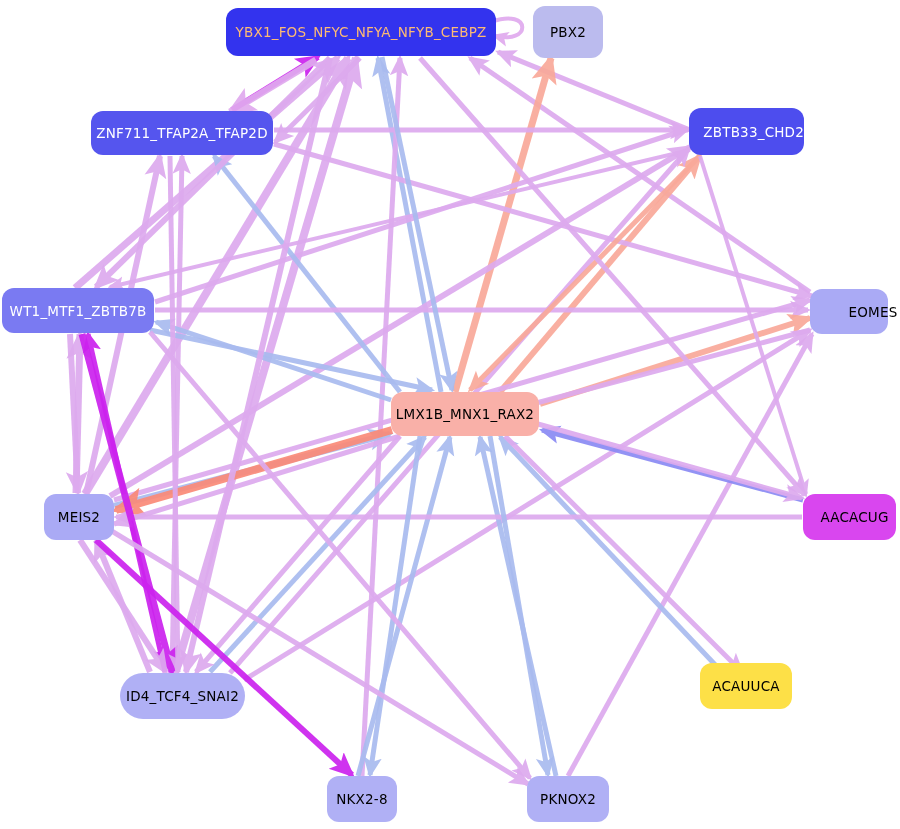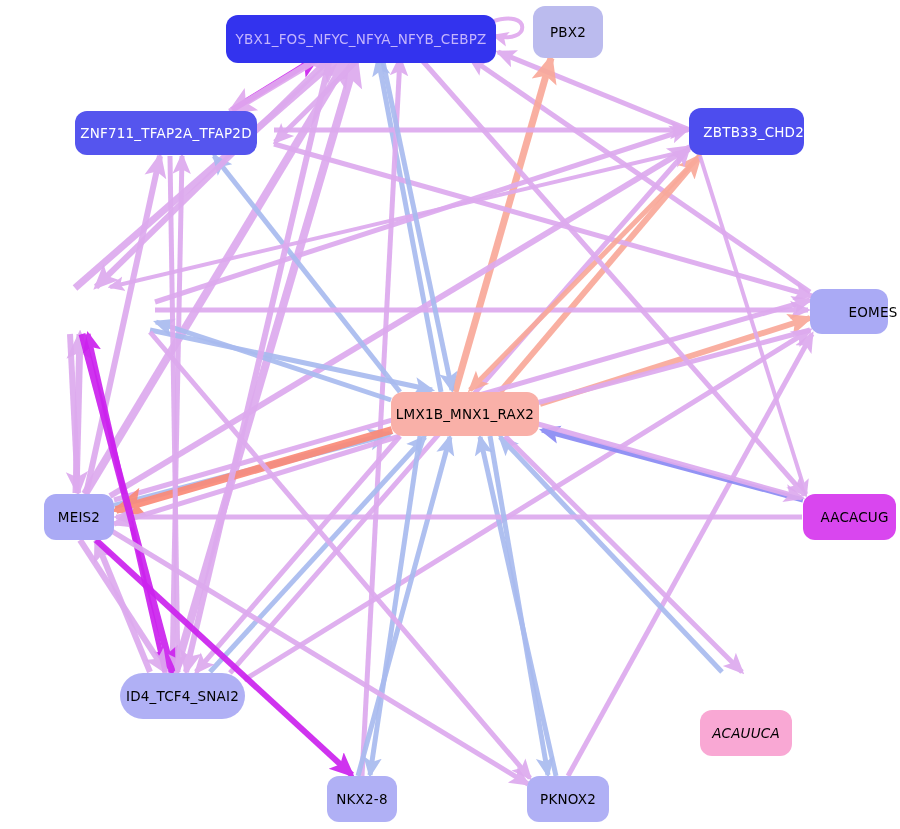--- a/index.html
+++ b/index.html
@@ -133,48 +133,51 @@
       <line x1="420" y1="436" x2="370" y2="775" stroke="#a9bbef" stroke-width="5" stroke-linecap="butt" marker-end="url(#ah3)" opacity="0.92"></line>
       <line x1="150" y1="332" x2="530" y2="778" stroke="#ddaaee" stroke-width="5" stroke-linecap="butt" marker-end="url(#ah2)" opacity="0.92"></line>
       <line x1="110" y1="530" x2="528" y2="784" stroke="#ddaaee" stroke-width="5" stroke-linecap="butt" marker-end="url(#ah2)" opacity="0.92"></line>
       <line x1="490" y1="436" x2="548" y2="775" stroke="#a9bbef" stroke-width="5" stroke-linecap="butt" marker-end="url(#ah3)" opacity="0.92"></line>
       <line x1="505" y1="436" x2="742" y2="672" stroke="#ddaaee" stroke-width="5" stroke-linecap="butt" marker-end="url(#ah2)" opacity="0.92"></line>
       <line x1="538" y1="424" x2="802" y2="498" stroke="#ddaaee" stroke-width="5" stroke-linecap="butt" marker-end="url(#ah2)" opacity="0.92"></line>
       <line x1="420" y1="58" x2="805" y2="495" stroke="#ddaaee" stroke-width="5" stroke-linecap="butt" marker-end="url(#ah2)" opacity="0.92"></line>
       <line x1="700" y1="156" x2="806" y2="494" stroke="#ddaaee" stroke-width="4" stroke-linecap="butt" marker-end="url(#ah2)" opacity="0.92"></line>
     </svg>
   <div id="node-layer">
-      <div class="gnode" title="YBX1_FOS_NFYC_NFYA_NFYB_CEBPZ" style="left: 226px; top: 15px; width: 270px; height: 48px; background: rgb(51, 51, 238); color: #c4b5fd;">
+      <div class="gnode" title="YBX1_FOS_NFYC_NFYA_NFYB_CEBPZ" style="left: 226px; top: 8px; width: 270px; height: 48px; background: rgb(51, 51, 238); color: #fdba74;">
         <span class="nlabel">YBX1_FOS_NFYC_NFYA_NFYB_CEBPZ</span>
       </div>
       <div class="gnode" title="PBX2" style="left: 533px; top: 6px; width: 70px; height: 52px; background: rgb(187, 187, 238); color: rgb(0, 0, 0);">
         <span class="nlabel">PBX2</span>
       </div>
-      <div class="gnode" title="ZNF711_TFAP2A_TFAP2D" style="left: 75px; top: 111px; width: 182px; height: 44px; background: rgb(85, 85, 238); color: rgb(255, 255, 255);">
+      <div class="gnode" title="ZNF711_TFAP2A_TFAP2D" style="left: 91px; top: 111px; width: 182px; height: 44px; background: rgb(85, 85, 238); color: rgb(255, 255, 255);">
         <span class="nlabel">ZNF711_TFAP2A_TFAP2D</span>
       </div>
       <div class="gnode" title="ZBTB33_CHD2" style="left: 689px; top: 108px; width: 115px; height: 47px; background: rgb(77, 77, 238); color: rgb(255, 255, 255); justify-content: flex-end;">
         <span class="nlabel">ZBTB33_CHD2</span>
+      </div>
+      <div class="gnode" title="WT1_MTF1_ZBTB7B" style="left: 2px; top: 288px; width: 152px; height: 45px; background: rgb(122, 122, 242); color: rgb(255, 255, 255);">
+        <span class="nlabel">WT1_MTF1_ZBTB7B</span>
       </div>
       <div class="gnode" title="EOMES" style="left: 810px; top: 289px; width: 78px; height: 45px; background: rgb(170, 170, 245); color: rgb(0, 0, 0); padding-left: 48px;">
         <span class="nlabel">EOMES</span>
       </div>
       <div class="gnode" title="LMX1B_MNX1_RAX2" style="left: 391px; top: 392px; width: 148px; height: 44px; background: rgb(249, 176, 168); color: rgb(0, 0, 0);">
         <span class="nlabel">LMX1B_MNX1_RAX2</span>
       </div>
       <div class="gnode" title="MEIS2" style="left: 44px; top: 494px; width: 70px; height: 46px; background: rgb(170, 170, 245); color: rgb(0, 0, 0);">
         <span class="nlabel">MEIS2</span>
       </div>
       <div class="gnode" title="AACACUG" style="left: 803px; top: 494px; width: 93px; height: 46px; background: #d946ef; color: rgb(0, 0, 0); padding-left: 10px;">
         <span class="nlabel">AACACUG</span>
       </div>
       <div class="gnode" title="ID4_TCF4_SNAI2" style="left: 120px; top: 673px; width: 125px; height: 46px; background: rgb(176, 176, 245); color: rgb(0, 0, 0); border-radius: 23px;">
         <span class="nlabel">ID4_TCF4_SNAI2</span>
       </div>
-      <div class="gnode" title="ACAUUCA" style="left: 700px; top: 710px; width: 92px; height: 46px; background: #f9a8d4; color: rgb(0, 0, 0); font-style: italic;">
+      <div class="gnode" title="ACAUUCA" style="left: 700px; top: 663px; width: 92px; height: 46px; background: #fde047; color: rgb(0, 0, 0);">
         <span class="nlabel">ACAUUCA</span>
       </div>
       <div class="gnode" title="NKX2-8" style="left: 327px; top: 776px; width: 70px; height: 46px; background: rgb(176, 176, 245); color: rgb(0, 0, 0);">
         <span class="nlabel">NKX2-8</span>
       </div>
       <div class="gnode" title="PKNOX2" style="left: 527px; top: 776px; width: 82px; height: 46px; background: rgb(176, 176, 245); color: rgb(0, 0, 0);">
         <span class="nlabel">PKNOX2</span>
       </div>
     </div>
 </div>

